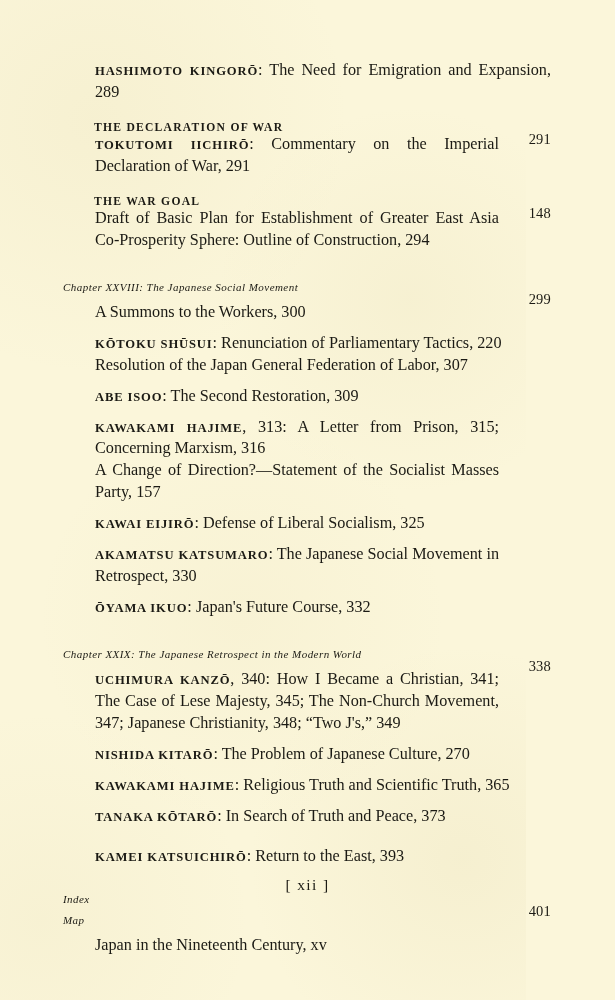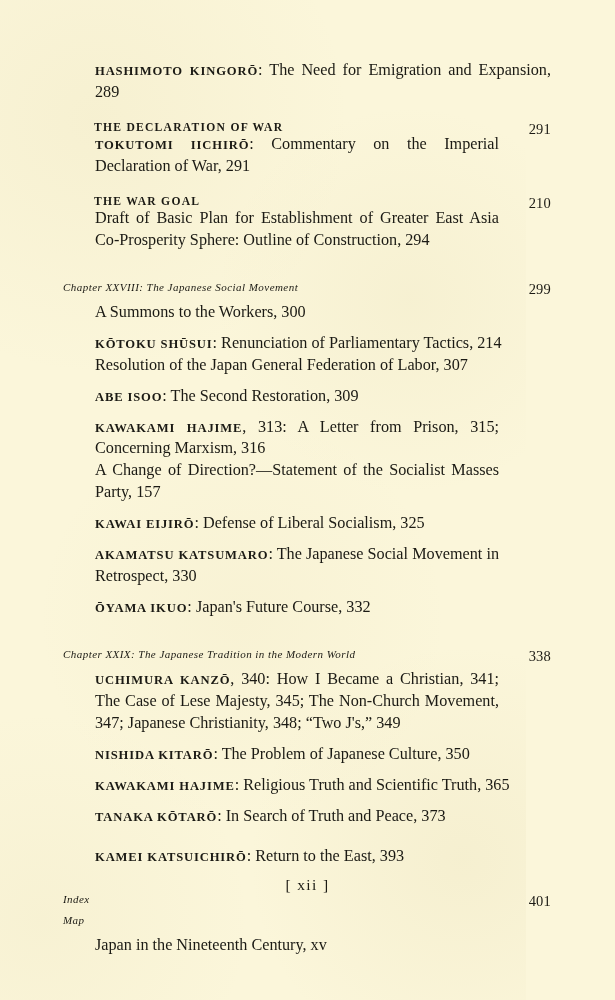--- a/index.html
+++ b/index.html
@@ -45,21 +45,21 @@
   }
 
   
   .row {
     position: relative;
     margin: 0;
   }
   .row .folio {
     position: absolute;
     right: 0;
-    top: 0;
+    top: 10px;
     font-size: 14.5px;
     letter-spacing: 0.2px;
     white-space: nowrap;
   }
 
   .entry-text {
     font-size: 16.2px;
     line-height: 1.355;
     text-align: justify;
     text-justify: inter-word;
@@ -136,42 +136,42 @@
     <div class="row">
       <div class="entry-text lvl-entry-f">
         <span class="author">TOKUTOMI IICHIRŌ</span><span>: Commentary on the Imperial Declaration of War, 291</span>
       </div>
     </div>
 
     <div class="gap-md"></div>
 
     <div class="row">
       <div class="section-label lvl-section">THE WAR GOAL</div>
-      <div class="folio">210</div>
+      <div class="folio">148</div>
     </div>
     <div class="row">
       <div class="entry-text lvl-entry-f">Draft of Basic Plan for Establishment of Greater East Asia Co-Prosperity Sphere: Outline of Construction, 294</div>
     </div>
 
     <div class="gap-xl"></div>
 
     <div class="row">
       <div class="chapter-title lvl-chapter">Chapter XXVIII: The Japanese Social Movement</div>
       <div class="folio">299</div>
     </div>
 
     <div class="gap-sm"></div>
     <div class="row">
       <div class="entry-text lvl-entry">A Summons to the Workers, 300</div>
     </div>
 
     <div class="gap-sm"></div>
     <div class="row">
       <div class="entry-text lvl-entry">
-        <span class="author">KŌTOKU SHŪSUI</span><span>: Renunciation of Parliamentary Tactics, 214</span>
+        <span class="author">KŌTOKU SHŪSUI</span><span>: Renunciation of Parliamentary Tactics, 220</span>
       </div>
     </div>
     <div class="row">
       <div class="entry-text lvl-entry">Resolution of the Japan General Federation of Labor, 307</div>
     </div>
 
     <div class="gap-sm"></div>
     <div class="row">
       <div class="entry-text lvl-entry">
         <span class="author">ABE ISOO</span><span>: The Second Restoration, 309</span>
@@ -205,35 +205,35 @@
     <div class="gap-sm"></div>
     <div class="row">
       <div class="entry-text lvl-entry">
         <span class="author">ŌYAMA IKUO</span><span>: Japan's Future Course, 332</span>
       </div>
     </div>
 
     <div class="gap-xl"></div>
 
     <div class="row">
-      <div class="chapter-title lvl-chapter">Chapter XXIX: The Japanese Tradition in the Modern World</div>
+      <div class="chapter-title lvl-chapter">Chapter XXIX: The Japanese Retrospect in the Modern World</div>
       <div class="folio">338</div>
     </div>
 
     <div class="gap-sm"></div>
     <div class="row">
       <div class="entry-text lvl-entry-f">
         <span class="author">UCHIMURA KANZŌ</span><span>, 340: How I Became a Christian, 341; The Case of Lese Majesty, 345; The Non-Church Movement, 347; Japanese Christianity, 348; “Two J's,” 349</span>
       </div>
     </div>
 
     <div class="gap-sm"></div>
     <div class="row">
       <div class="entry-text lvl-entry">
-        <span class="author">NISHIDA KITARŌ</span><span>: The Problem of Japanese Culture, 350</span>
+        <span class="author">NISHIDA KITARŌ</span><span>: The Problem of Japanese Culture, 270</span>
       </div>
     </div>
 
     <div class="gap-sm"></div>
     <div class="row">
       <div class="entry-text lvl-entry">
         <span class="author">KAWAKAMI HAJIME</span><span>: Religious Truth and Scientific Truth, 365</span>
       </div>
     </div>
 

